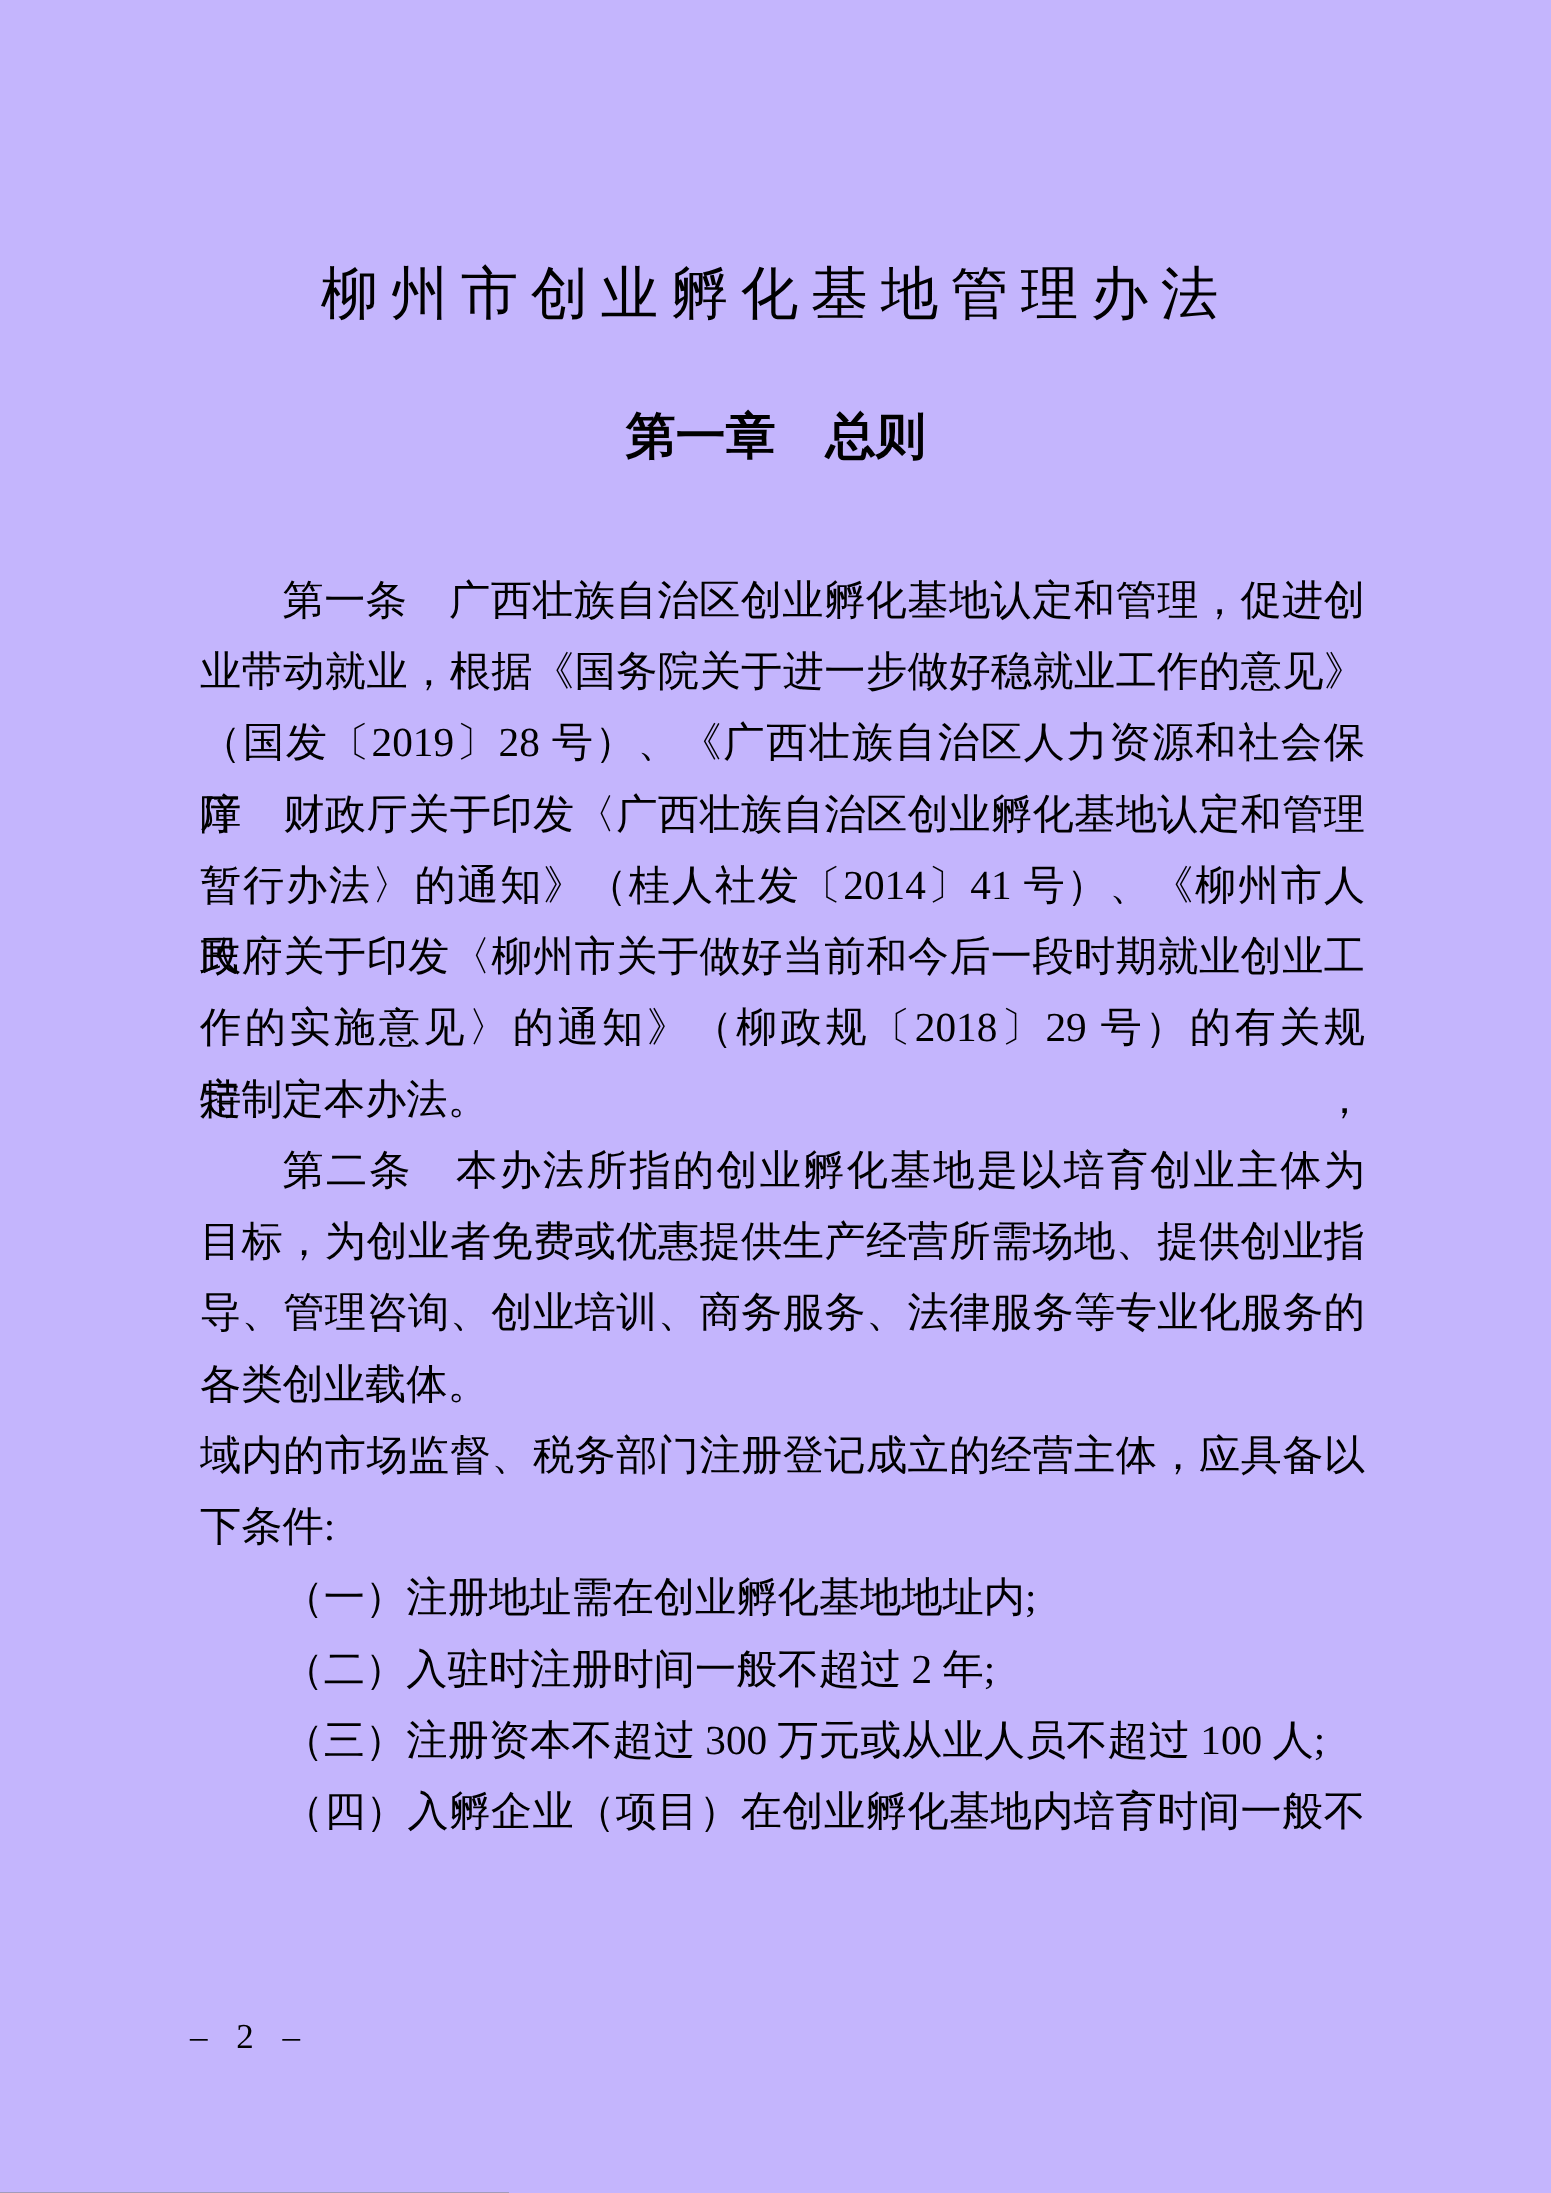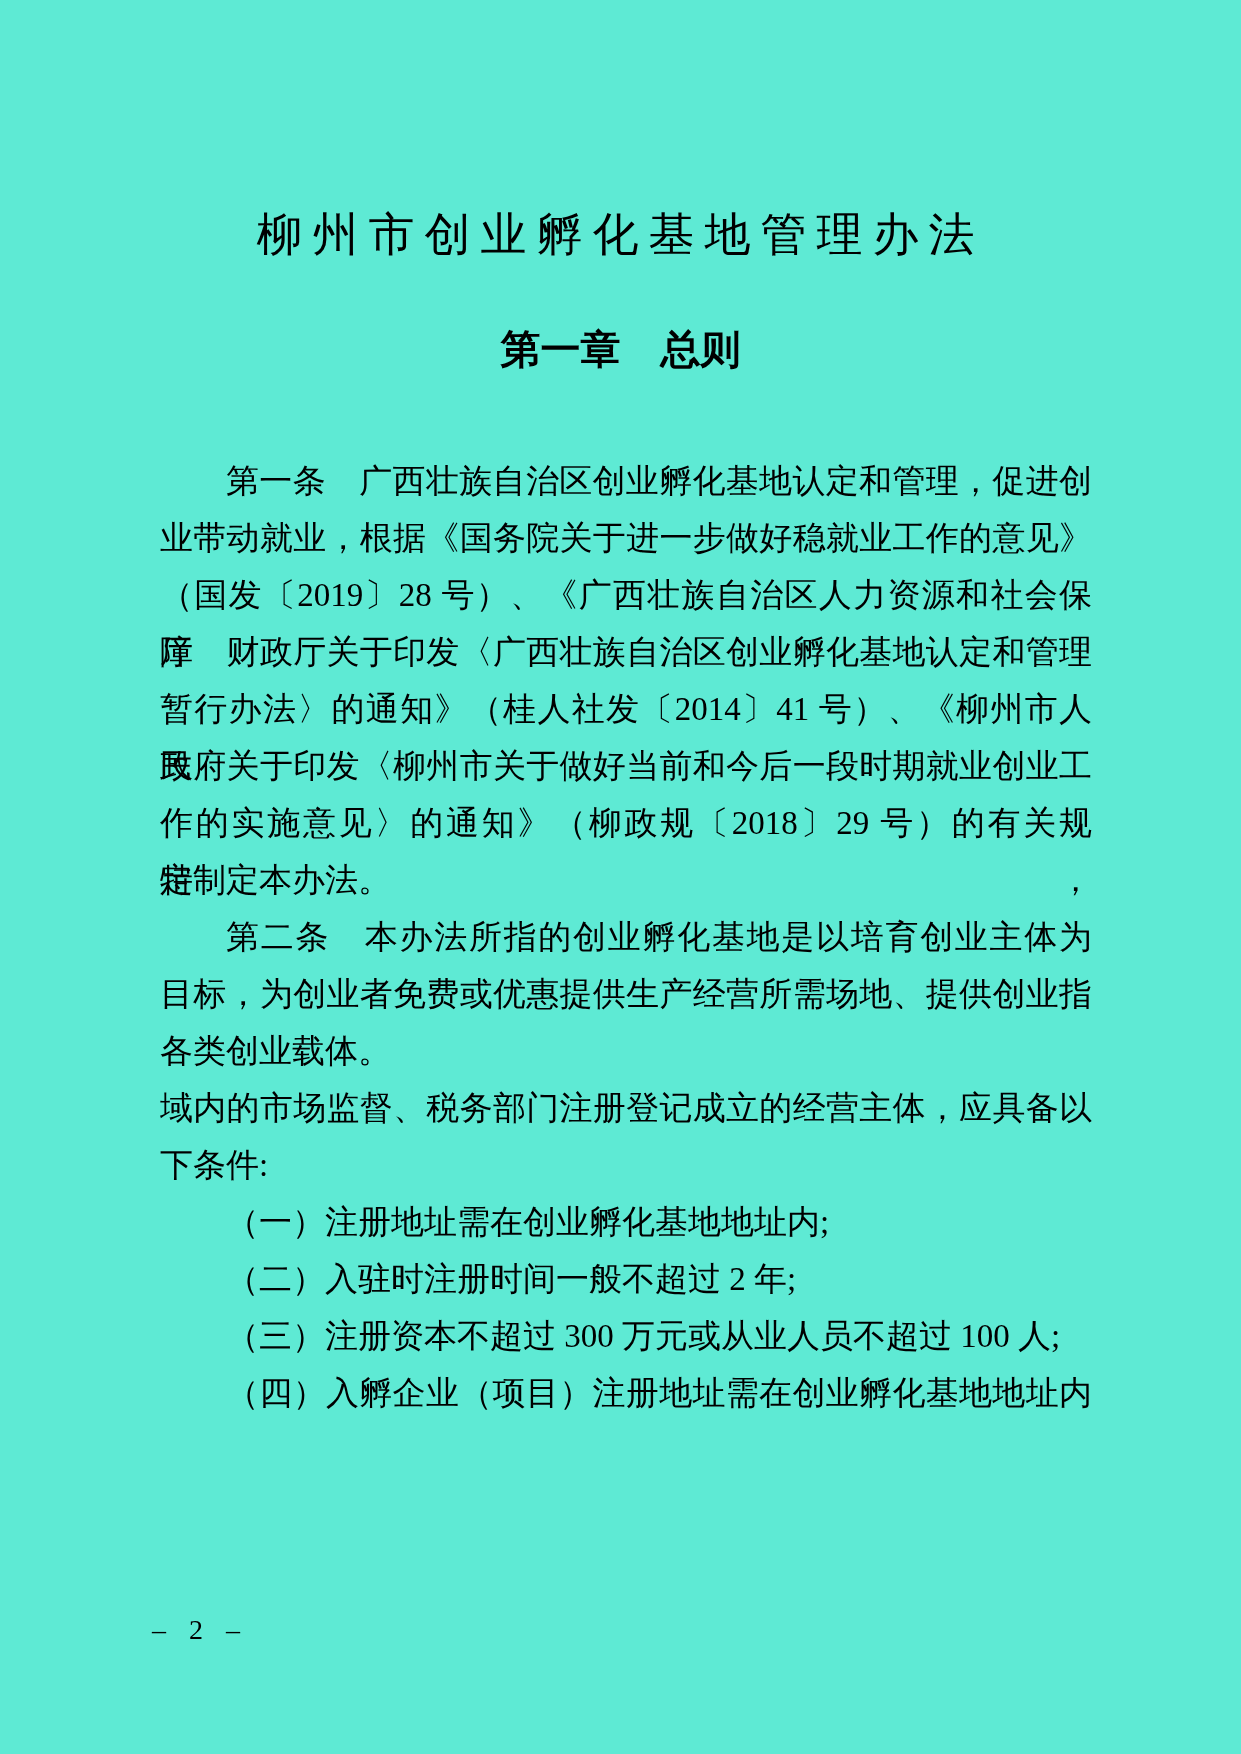--- a/index.html
+++ b/index.html
@@ -2,21 +2,21 @@
 <html><head>
 <meta charset="utf-8">
 <style>
   * { margin: 0; padding: 0; box-sizing: border-box; }
   html, body { background: #888; }
   .page {
     position: relative;
     width: 1241px;
     height: 1754px;
     margin: 0 auto;
-    background: #5eead4;
+    background: #c4b5fd;
     color: #000000;
     font-family: "Liberation Serif", "DejaVu Serif", serif;
     overflow: hidden;
     padding-left: 23px;
   }
   .doc-title {
     position: absolute;
     top: 205px;
     left: 0;
     width: 100%;
@@ -84,24 +84,25 @@
     <div class="line indent full">第一条　广西壮族自治区创业孵化基地认定和管理，促进创</div>
     <div class="line full">业带动就业，根据《国务院关于进一步做好稳就业工作的意见》</div>
     <div class="line full">（国发〔2019〕28 号）、《广西壮族自治区人力资源和社会保障</div>
     <div class="line full">厅　财政厅关于印发〈广西壮族自治区创业孵化基地认定和管理</div>
     <div class="line full">暂行办法〉的通知》（桂人社发〔2014〕41 号）、《柳州市人民</div>
     <div class="line full">政府关于印发〈柳州市关于做好当前和今后一段时期就业创业工</div>
     <div class="line full">作的实施意见〉的通知》（柳政规〔2018〕29 号）的有关规定，</div>
     <div class="line">特制定本办法。</div>
     <div class="line indent full">第二条　本办法所指的创业孵化基地是以培育创业主体为</div>
     <div class="line full">目标，为创业者免费或优惠提供生产经营所需场地、提供创业指</div>
+    <div class="line full">导、管理咨询、创业培训、商务服务、法律服务等专业化服务的</div>
     <div class="line">各类创业载体。</div>
     <div class="line full">域内的市场监督、税务部门注册登记成立的经营主体，应具备以</div>
     <div class="line">下条件:</div>
     <div class="line indent">（一）注册地址需在创业孵化基地地址内;</div>
     <div class="line indent">（二）入驻时注册时间一般不超过 2 年;</div>
     <div class="line indent">（三）注册资本不超过 300 万元或从业人员不超过 100 人;</div>
-    <div class="line indent full">（四）入孵企业（项目）注册地址需在创业孵化基地地址内</div>
+    <div class="line indent full">（四）入孵企业（项目）在创业孵化基地内培育时间一般不</div>
   </div>
 
   <div class="page-footer">– 2 –</div>
 
 </div>
 
 </body></html>

